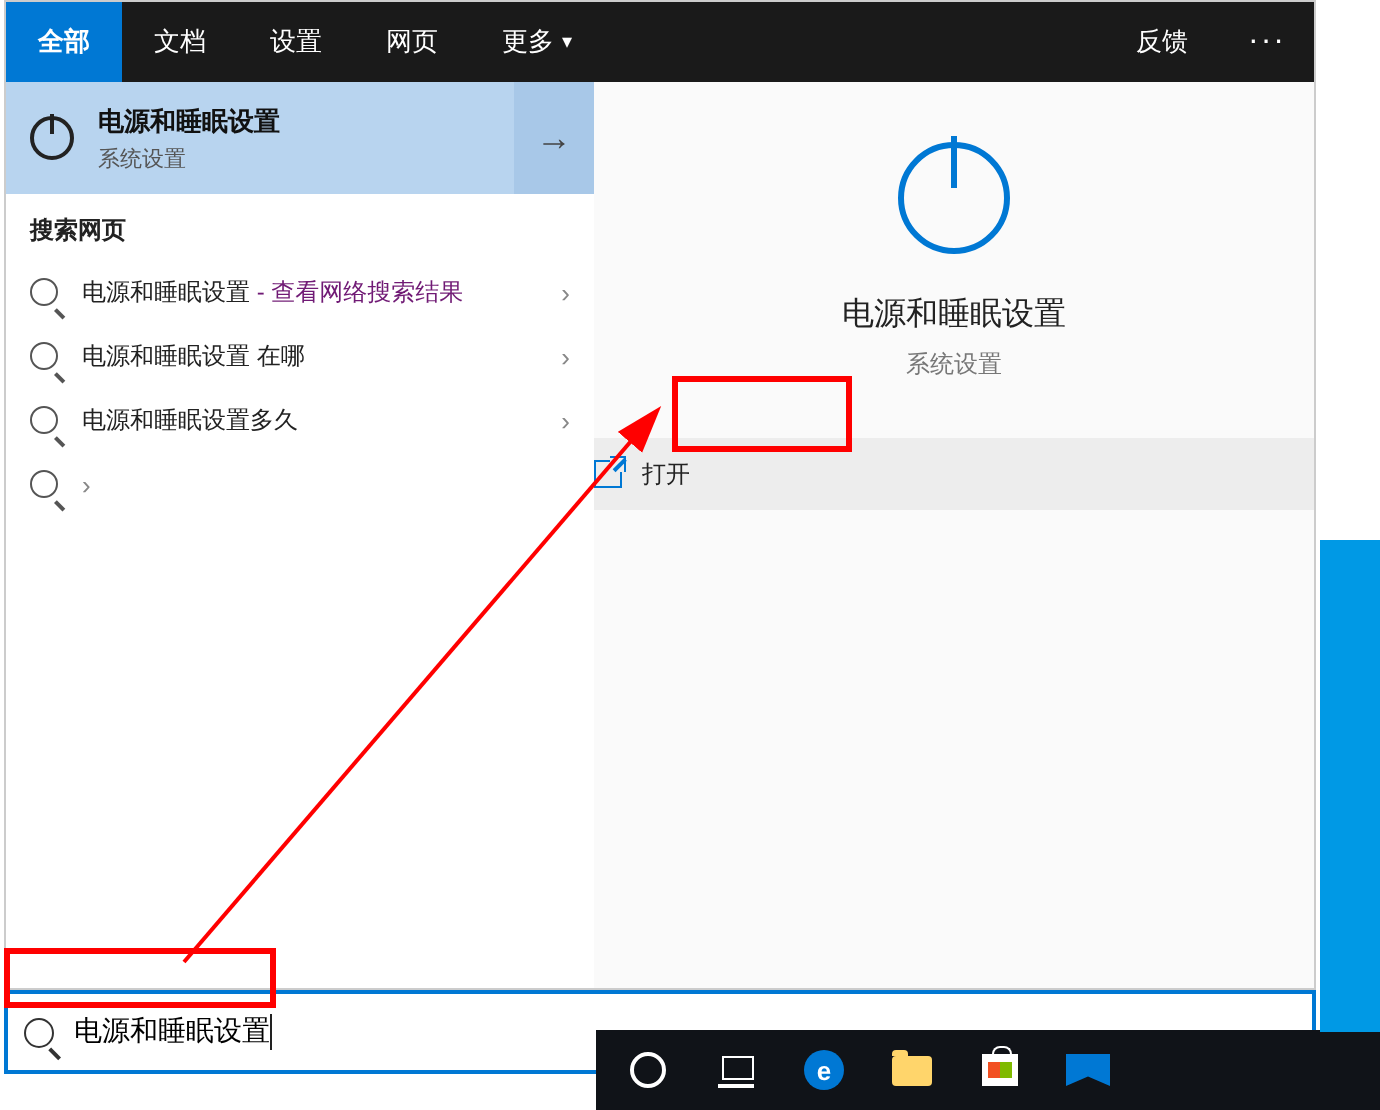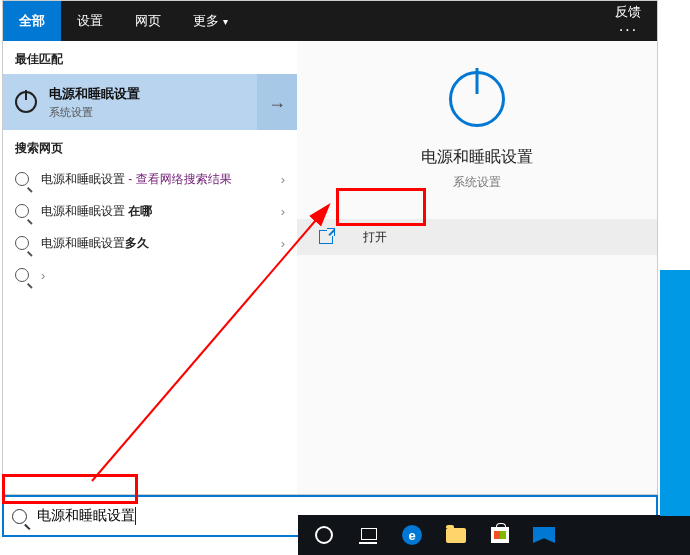--- a/index.html
+++ b/index.html
@@ -3,51 +3,51 @@
   <meta charset="utf-8">
   <style>
     * { margin: 0; padding: 0; box-sizing: border-box; font-family: "Microsoft YaHei", "Segoe UI", sans-serif; }
     body { width: 690px; height: 555px; overflow: hidden; background: #fff; position: relative; }
     
     .search-panel { position: absolute; top: 0; left: 2px; width: 656px; height: 495px; background: #fff; border: 1px solid #ccc; display: flex; flex-direction: column; }
     
     .tab-bar { height: 40px; background: #1a1a1a; display: flex; align-items: center; color: #fff; font-size: 13px; }
     .tab { padding: 0 16px; height: 100%; display: flex; align-items: center; cursor: pointer; }
     .tab.active { background: #0078d4; font-weight: bold; }
-    .tab-right { margin-left: auto; display: flex; align-items: center; flex-direction: column; }
+    .tab-right { margin-left: auto; display: flex; align-items: center; }
     .dots { padding: 0 14px; font-size: 16px; letter-spacing: 1px; }
     
     .content { flex: 1; display: flex; }
     .left-col { width: 294px; background: #fff; display: flex; flex-direction: column; }
     .right-col { flex: 1; background: #fafafa; display: flex; flex-direction: column; align-items: center; padding-top: 30px; }
     
     .section-header { font-size: 12px; font-weight: bold; color: #222; padding: 10px 12px 6px; }
     
     .best-match { height: 56px; background: #b8d4ef; display: flex; align-items: center; padding: 0 12px; position: relative; }
     .power-ico-small { width: 22px; height: 22px; border: 2px solid #222; border-radius: 50%; position: relative; margin-right: 12px; }
     .power-ico-small::after { content: ''; position: absolute; top: -3px; left: 50%; transform: translateX(-50%); width: 2px; height: 10px; background: #222; }
     .bm-text { flex: 1; }
     .bm-title { font-size: 13px; font-weight: bold; color: #111; }
     .bm-sub { font-size: 11px; color: #555; margin-top: 2px; }
     .chevron-box { position: absolute; right: 0; top: 0; width: 40px; height: 100%; background: #a8c8e8; display: flex; align-items: center; justify-content: center; color: #444; font-size: 18px; }
     
     .web-item { height: 32px; display: flex; align-items: center; padding: 0 12px; cursor: pointer; font-size: 12px; color: #222; }
     .search-glyph { width: 14px; height: 14px; border: 1.5px solid #555; border-radius: 50%; position: relative; margin-right: 12px; flex-shrink: 0; }
     .search-glyph::after { content: ''; position: absolute; bottom: -5px; right: -5px; width: 6px; height: 1.5px; background: #555; transform: rotate(45deg); }
     .web-text { flex: 1; }
-    .sfx { font-weight: bold; }
+    .sfx { font-weight: normal; }
     .sfx-gray { color: #701a75; }
     .chev { color: #888; font-size: 13px; }
     
     .big-power { width: 56px; height: 56px; border: 3px solid #0078d4; border-radius: 50%; position: relative; margin-bottom: 20px; }
     .big-power::after { content: ''; position: absolute; top: -6px; left: 50%; transform: translateX(-50%); width: 3px; height: 26px; background: #0078d4; }
     .detail-title { font-size: 16px; color: #222; margin-bottom: 6px; }
     .detail-sub { font-size: 12px; color: #777; margin-bottom: 28px; }
     
-    .open-row { width: 100%; height: 36px; background: #ededed; display: flex; align-items: center; padding-left: 22px; font-size: 12px; color: #222; gap: 20px; }
+    .open-row { width: 100%; height: 36px; background: #ededed; display: flex; align-items: center; font-size: 12px; color: #222; }
     .open-ico { width: 14px; height: 14px; border: 1.5px solid #0078d4; margin-right: 10px; position: relative; }
     .open-ico::before { content: ''; position: absolute; top: -3px; right: -3px; width: 7px; height: 7px; border-top: 1.5px solid #0078d4; border-right: 1.5px solid #0078d4; background: #ededed; }
     .open-ico::after { content: ''; position: absolute; top: -2px; right: -2px; width: 8px; height: 1.5px; background: #0078d4; transform: rotate(-45deg); transform-origin: right top; }
     
     .highlight-open { position: absolute; border: 3px solid #ff0000; pointer-events: none; }
     .hi1 { top: 188px; left: 336px; width: 90px; height: 38px; }
     .hi2 { top: 474px; left: 2px; width: 136px; height: 30px; }
     
     .arrow-svg { position: absolute; top: 196px; left: 80px; pointer-events: none; }
     
@@ -73,35 +73,35 @@
     .tb-mail { width: 22px; height: 16px; background: #0078d4; position: relative; clip-path: polygon(0 0, 100% 0, 100% 100%, 50% 70%, 0 100%); }
     
     .right-edge { position: absolute; right: 0; top: 270px; width: 30px; height: 246px; background: #0099e5; }
   </style>
 </head>
 <body>
 
 <div class="search-panel">
   <div class="tab-bar">
     <div class="tab active">全部</div>
+    <div class="tab">文档</div>
     <div class="tab">设置</div>
     <div class="tab">网页</div>
     <div class="tab">
         <span>更多</span>
         <span style="margin-left:4px;font-size:10px;">▾</span>
       </div>
     <div class="tab-right">
       <div class="tab">反馈</div>
       <div class="dots">···</div>
     </div>
   </div>
 
   <div class="content">
     <div class="left-col">
-      <div class="section-header">最佳匹配</div>
       <div class="best-match">
         <div class="power-ico-small"></div>
         <div class="bm-text">
           <div class="bm-title">电源和睡眠设置</div>
           <div class="bm-sub">系统设置</div>
         </div>
         <div class="chevron-box">
           <span>→</span>
         </div>
       </div>

